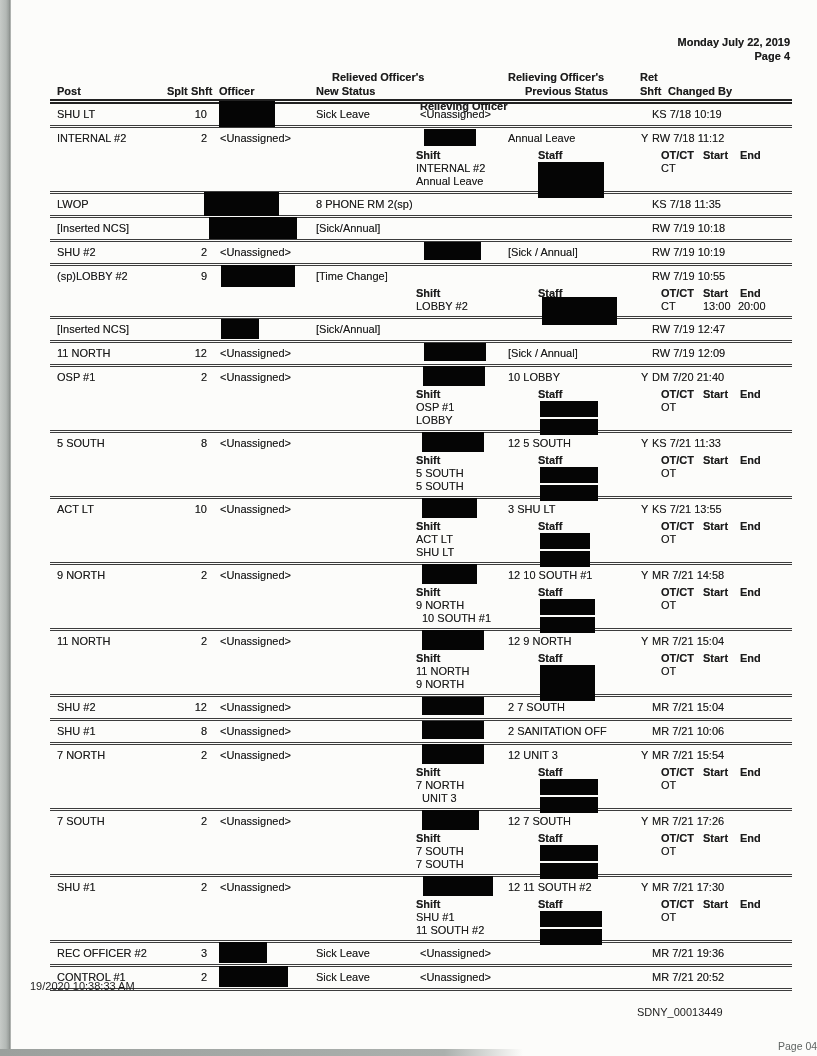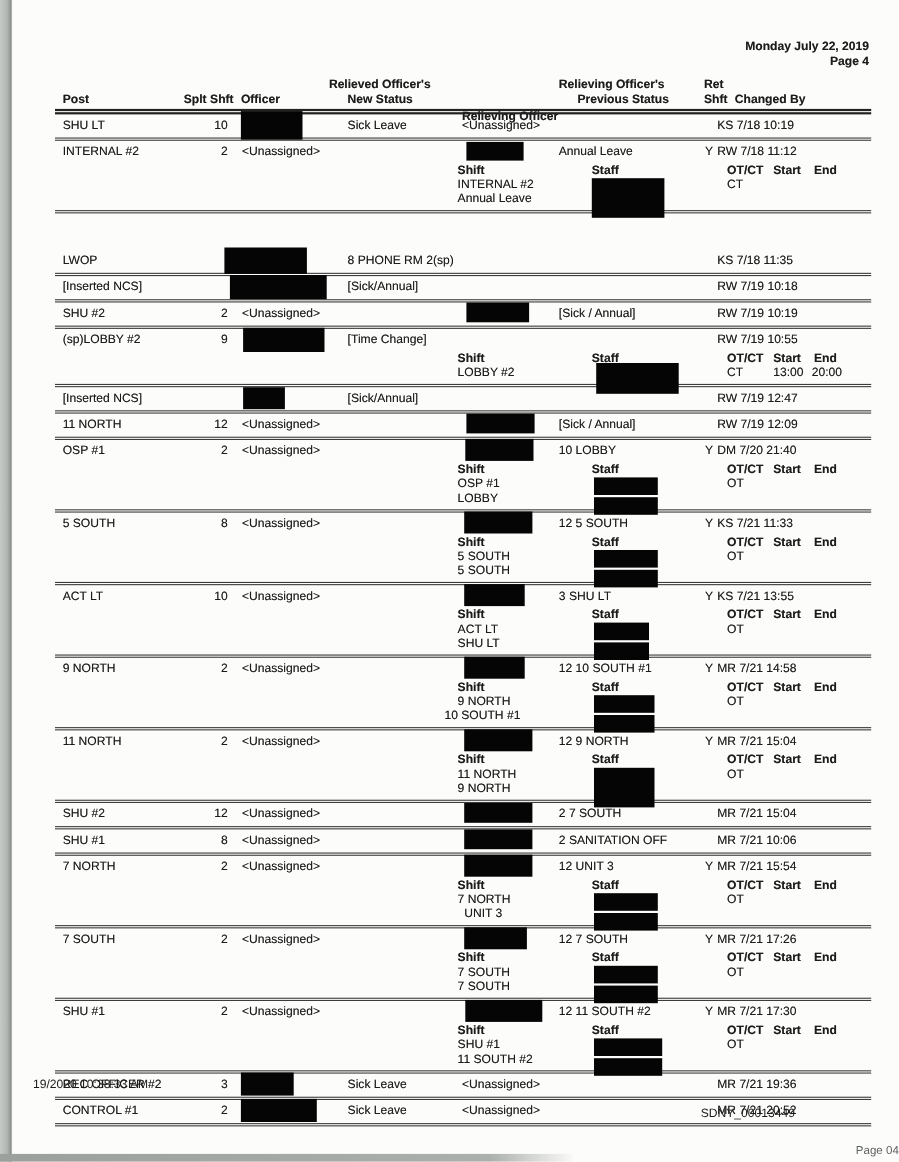--- a/index.html
+++ b/index.html
@@ -44,21 +44,21 @@
 </head>
 <body>
 
 <div class="scan-strip-left"></div>
 <div class="scan-strip-bottom"></div>
 
 <div class="txt b" style="right:27px;top:36px;">Monday July 22, 2019</div>
 <div class="txt b" style="right:27px;top:50px;">Page 4</div>
 
 <div>
-  <div class="txt b" style="left:299px;top:71px;">Relieved Officer's</div>
+  <div class="txt b" style="left:332px;top:71px;">Relieved Officer's</div>
   <div class="txt b" style="left:508px;top:71px;">Relieving Officer's</div>
   <div class="txt b" style="left:640px;top:71px;">Ret</div>
 
   <div class="txt b" style="left:57px;top:85px;">Post</div>
   <div class="txt b" style="left:167px;top:85px;">Splt</div>
   <div class="txt b" style="left:191px;top:85px;">Shft</div>
   <div class="txt b" style="left:219px;top:85px;">Officer</div>
   <div class="txt b" style="left:316px;top:85px;">New Status</div>
   <div class="txt b" style="left:420px;top:100px;">Relieving Officer</div>
   <div class="txt b" style="left:525px;top:85px;">Previous Status</div>
@@ -90,21 +90,21 @@
         <span class="d-txt" style="left: 366px; top: 13px;">INTERNAL #2</span>
         <span class="d-txt" style="left: 366px; top: 26px;">Annual Leave</span>
         <span class="d-txt b" style="left: 488px; top: 0px;">Staff</span>
         <div class="redact" style="left: 488px; top: 13px; width: 66px; height: 36px;"></div>
         <span class="d-txt b" style="left: 611px; top: 0px;">OT/CT</span>
         <span class="d-txt b" style="left: 653px; top: 0px;">Start</span>
         <span class="d-txt b" style="left: 690px; top: 0px;">End</span>
         <span class="d-txt" style="left: 611px; top: 13px;">CT</span>
       </div>
     </div>
-    <div class="row" style="height: 21px; margin-top: 33px;">
+    <div class="row" style="height: 21px;">
       <span class="cell c-post">LWOP</span>
       <span class="cell c-newstat">8 PHONE RM 2(sp)</span>
       <span class="cell c-changed">KS 7/18 11:35</span>
       <div class="redact" style="left: 154px; top: -2px; width: 75px; height: 24px;"></div>
     </div>
     <div class="row" style="height: 21px;">
       <span class="cell c-post">[Inserted NCS]</span>
       <span class="cell c-newstat">[Sick/Annual]</span>
       <span class="cell c-changed">RW 7/19 10:18</span>
       <div class="redact" style="left: 159px; top: -1px; width: 88px; height: 22px;"></div>
@@ -217,21 +217,21 @@
       <span class="cell c-post">9 NORTH</span>
       <span class="cell c-shft">2</span>
       <span class="cell c-officer">&lt;Unassigned&gt;</span>
       <span class="cell c-prev">12 10 SOUTH #1</span>
       <span class="cell c-ret">Y</span>
       <span class="cell c-changed">MR 7/21 14:58</span>
       <div class="redact" style="left: 372px; top: -1px; width: 55px; height: 20px;"></div>
       <div class="detail">
         <span class="d-txt b" style="left: 366px; top: 0px;">Shift</span>
         <span class="d-txt" style="left: 366px; top: 13px;">9 NORTH</span>
-        <span class="d-txt" style="left: 354px; top: 26px;">10 SOUTH #1</span>
+        <span class="d-txt" style="left: 372px; top: 26px;">10 SOUTH #1</span>
         <span class="d-txt b" style="left: 488px; top: 0px;">Staff</span>
         <div class="redact" style="left: 490px; top: 13px; width: 55px; height: 16px;"></div>
         <div class="redact" style="left: 490px; top: 31px; width: 55px; height: 16px;"></div>
         <span class="d-txt b" style="left: 611px; top: 0px;">OT/CT</span>
         <span class="d-txt b" style="left: 653px; top: 0px;">Start</span>
         <span class="d-txt b" style="left: 690px; top: 0px;">End</span>
         <span class="d-txt" style="left: 611px; top: 13px;">OT</span>
       </div>
     </div>
     <div class="row" style="height: 63px;">

